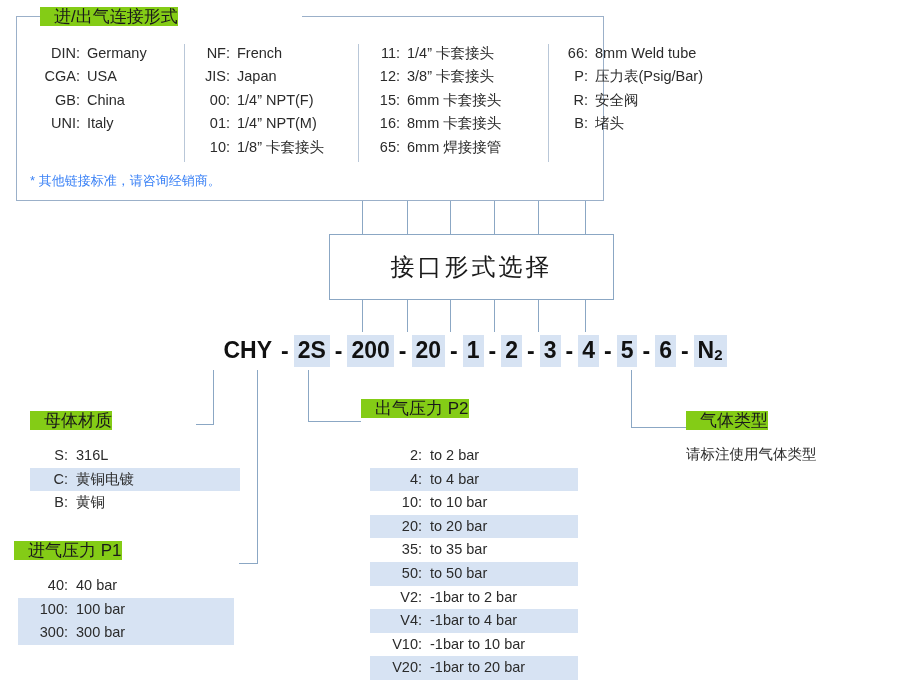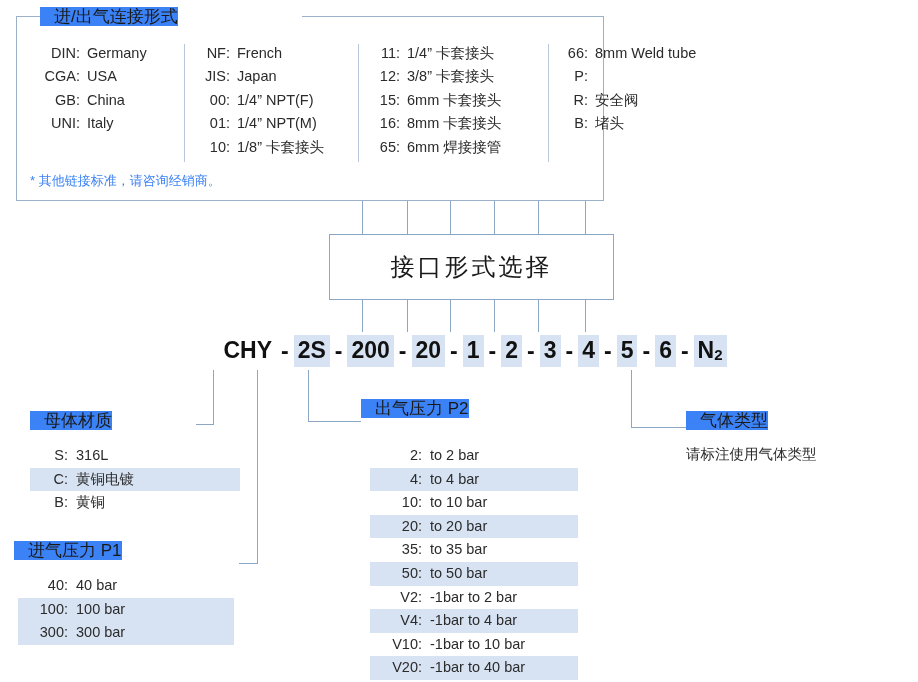--- a/index.html
+++ b/index.html
@@ -151,21 +151,21 @@
   #p1-list .k  { width: 46px; }
 
   #p2-title    { left: 361px; top: 396px; width: 218px; height: 26px; }
   #p2-list     { left: 370px; top: 444px; width: 208px; }
   #p2-list .k  { width: 48px; }
 
   #gas-title   { left: 686px; top: 408px; width: 220px; height: 26px; }
   #gas-note    { left: 686px; top: 445px; font-size: 14.5px; color: #2b2b2b; white-space: nowrap; }
 
   .sect-title-band {
-    background: #3b82f6;
+    background: #84cc16;
     font-size: 17px;
     color: #1a1a1a;
     line-height: 26px;
     padding-left: 14px;
     white-space: nowrap;
     box-sizing: border-box;
     height: 100%;
     width: 100%;
   }
 </style>
@@ -253,20 +253,21 @@
 
   <div class="abs tb-div" style="left:548px; top:44px; height:118px;"></div>
 
   <div class="abs tb-col" style="left:562px; top:42px; width:180px;">
     <div class="tb-row">
       <span class="tb-key" style="width:26px">66:</span>
       <span>8mm Weld tube</span>
     </div>
     <div class="tb-row">
       <span class="tb-key" style="width:26px">P:</span>
+      <span>压力表(Psig/Bar)</span>
     </div>
     <div class="tb-row">
       <span class="tb-key" style="width:26px">R:</span>
       <span>安全阀</span>
     </div>
     <div class="tb-row">
       <span class="tb-key" style="width:26px">B:</span>
       <span>堵头</span>
     </div>
   </div>
@@ -400,21 +401,21 @@
     <div class="li hl">
       <span class="k">V4:</span>
       <span>-1bar to 4 bar</span>
     </div>
     <div class="li">
       <span class="k">V10:</span>
       <span>-1bar to 10 bar</span>
     </div>
     <div class="li hl">
       <span class="k">V20:</span>
-      <span>-1bar to 40 bar</span>
+      <span>-1bar to 20 bar</span>
     </div>
   </div>
 
   <div class="abs" id="gas-title">
     <span class="sect-title-band">气体类型</span>
   </div>
   <div class="abs" id="gas-note">请标注使用气体类型</div>
 
 </div>
 

